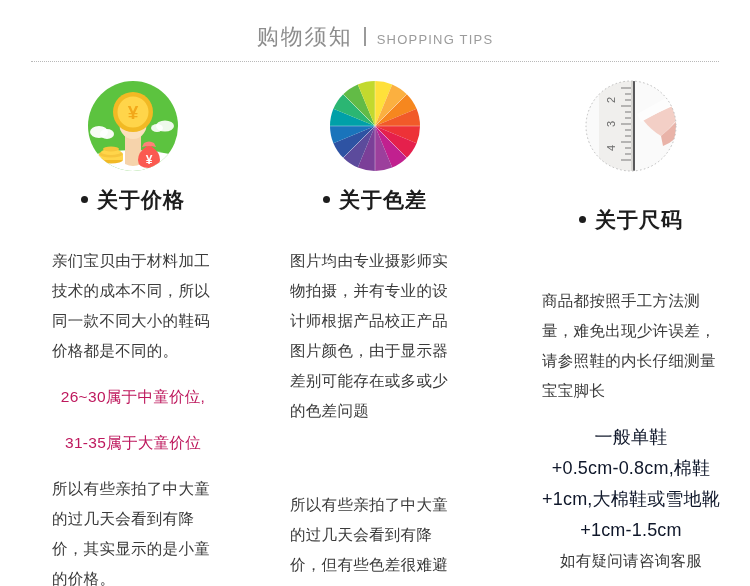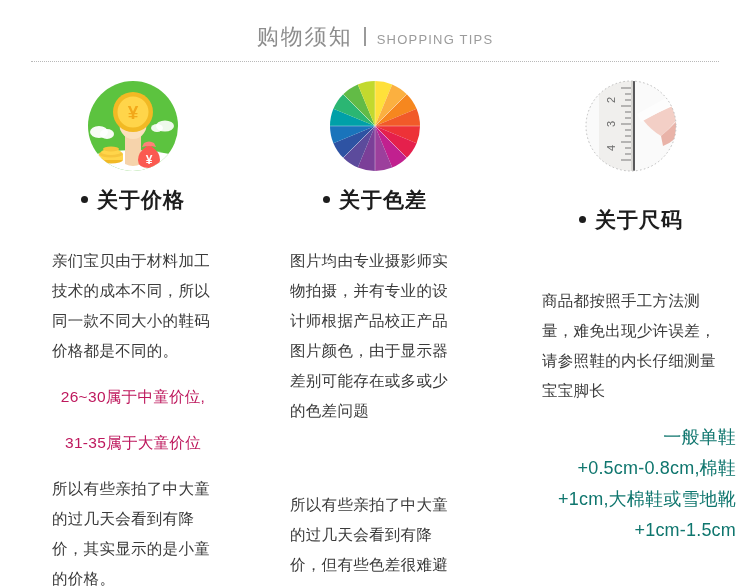--- a/index.html
+++ b/index.html
@@ -118,22 +118,22 @@
     letter-spacing: 0.3px;
   }
   .red {
     color: #fb5a50;
   }
   .para { margin: 16px; }
   .para + .para { margin-top: 0; }
   .spacer-lg { height: 32px; }
 
   .red-block {
-    color: #0f766e;
-    text-align: right;
+    color: #0f172a;
+    text-align: center;
     font-size: 18px;
     line-height: 31px;
     width: 100%;
     letter-spacing: 0.2px;
   }
   .red-indent {
     color: #be185d;
     text-align: center;
     display: block;
   }
@@ -308,17 +308,18 @@
         <span class="bullet"></span><span>关于尺码</span>
       </div>
       <div class="body-text">
         <p class="para">商品都按照手工方法测量，难免出现少许误差，请参照鞋的内长仔细测量宝宝脚长</p>
         <div class="red-block">
           <div>一般单鞋</div>
           <div>+0.5cm-0.8cm,棉鞋</div>
           <div>+1cm,大棉鞋或雪地靴</div>
           <div>+1cm-1.5cm</div>
         </div>
+        <div class="note-center">如有疑问请咨询客服</div>
       </div>
     </div>
 
   </div>
 </div>
 
 </body></html>

